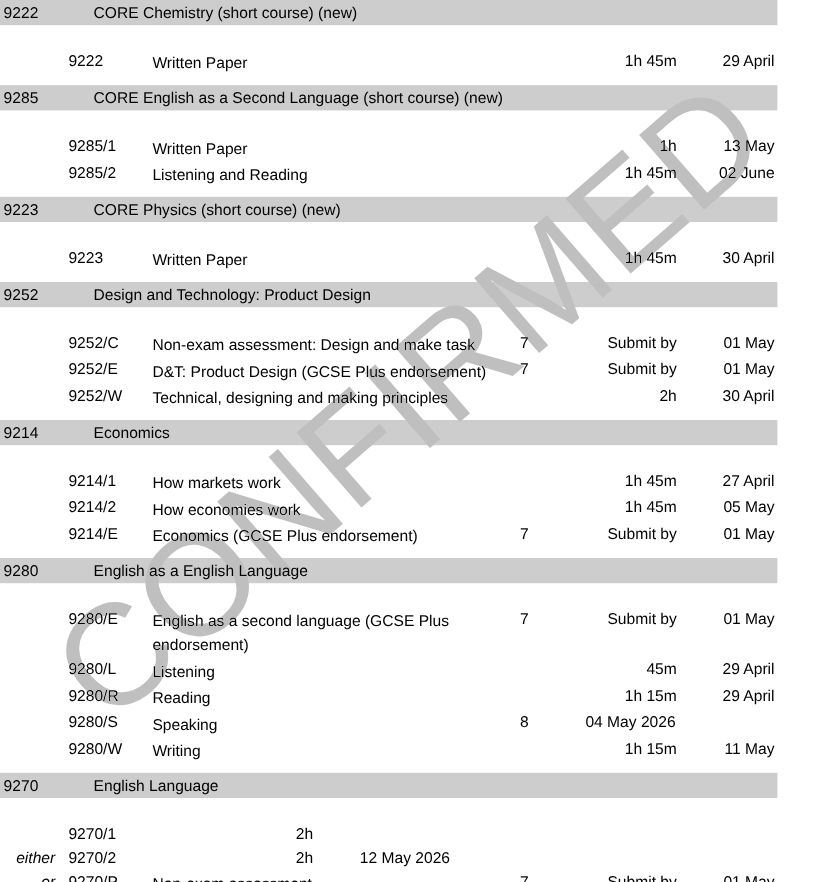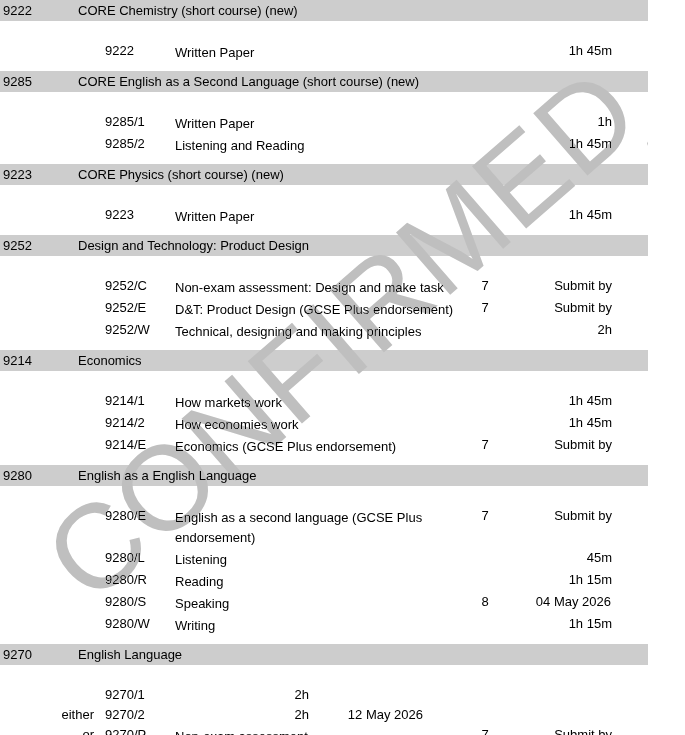--- a/index.html
+++ b/index.html
@@ -24,21 +24,21 @@
     display: flex;
     align-items: center;
   }
   .h-code { width: 75px; padding-left: 3px; flex-shrink: 0; }
   .h-title { flex: 1; white-space: nowrap; }
 
   .section-body { padding-top: 20px; padding-bottom: 8px; }
 
   .row { display: flex; align-items: flex-start; }
   .row > span { line-height: 20px; display: block; }
-  .c-margin   { width: 46px;  text-align: right; flex-shrink: 0; padding-left: 48px; }
+  .c-margin   { width: 46px;  text-align: right; font-style: italic; flex-shrink: 0; }
   .c-code     { width: 63px;  margin-left: 11px; flex-shrink: 0; }
   .c-title    { width: 296px; margin-left: 7px; line-height: 16px; padding-top: 2px; flex-shrink: 0; }
   .c-key      { width: 24px;  margin-left: 2px; text-align: center; flex-shrink: 0; }
   .c-duration { width: 115px; text-align: right; flex-shrink: 0; }
   .c-date     { width: 114px; text-align: right; flex-shrink: 0; }
 
   
   .watermark {
     position: absolute;
     left: 341px; top: 334px;

